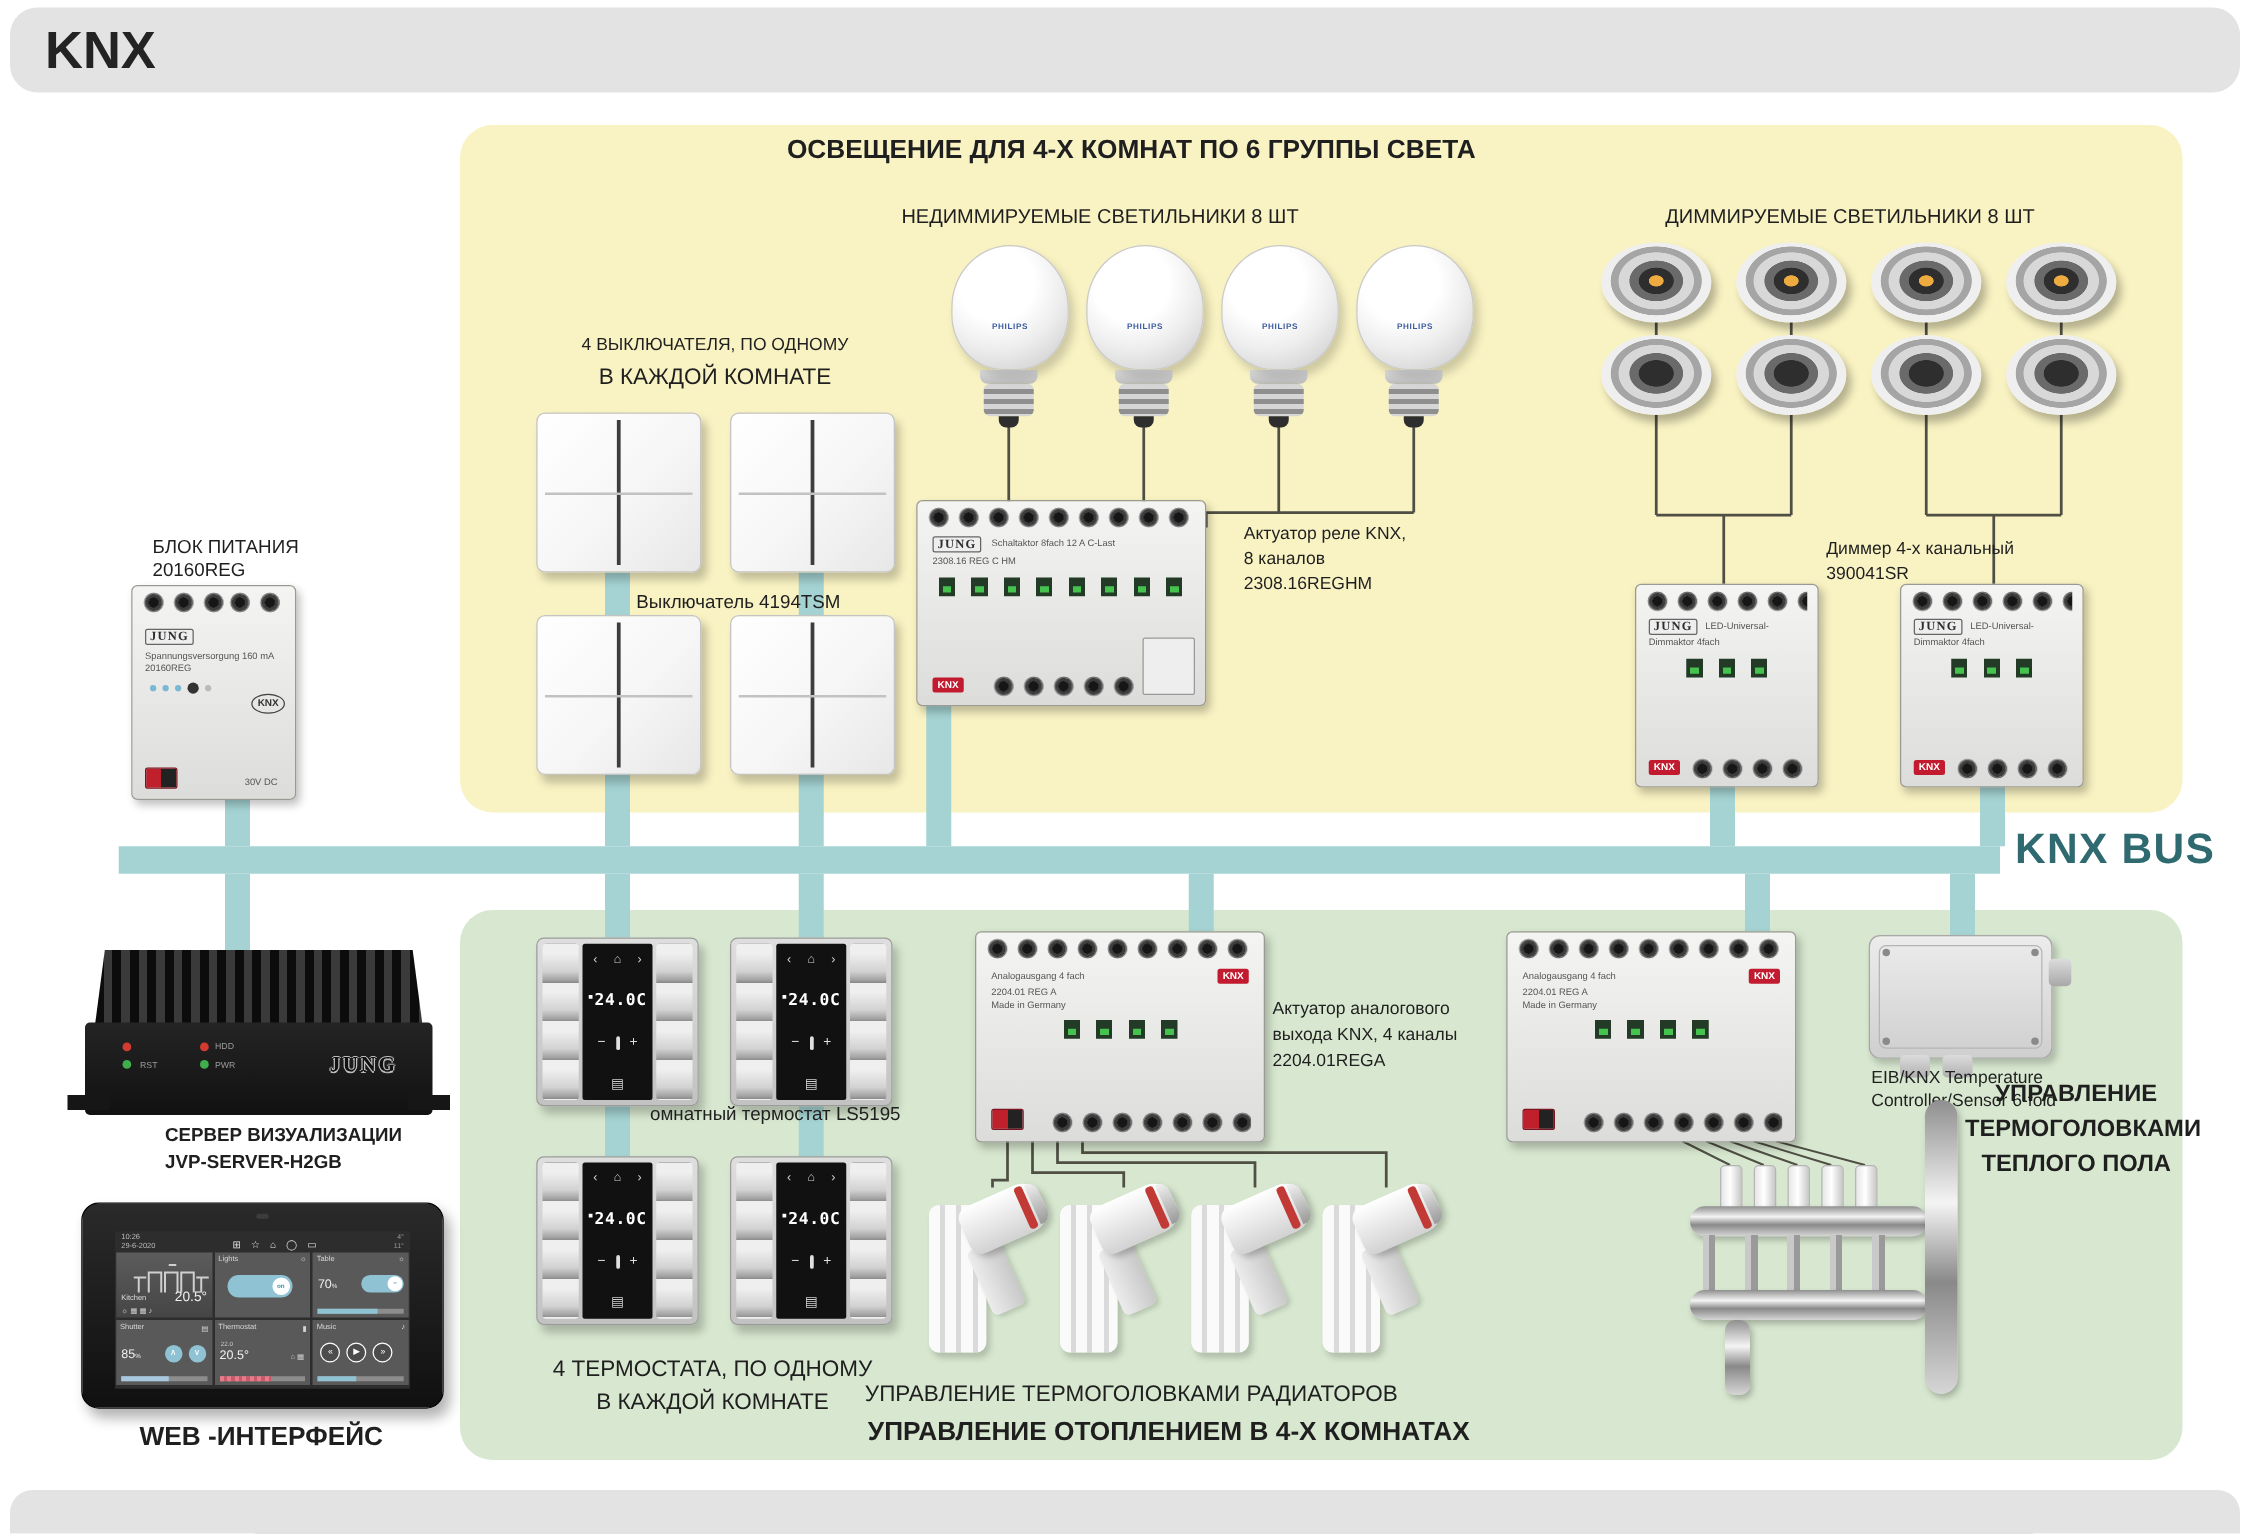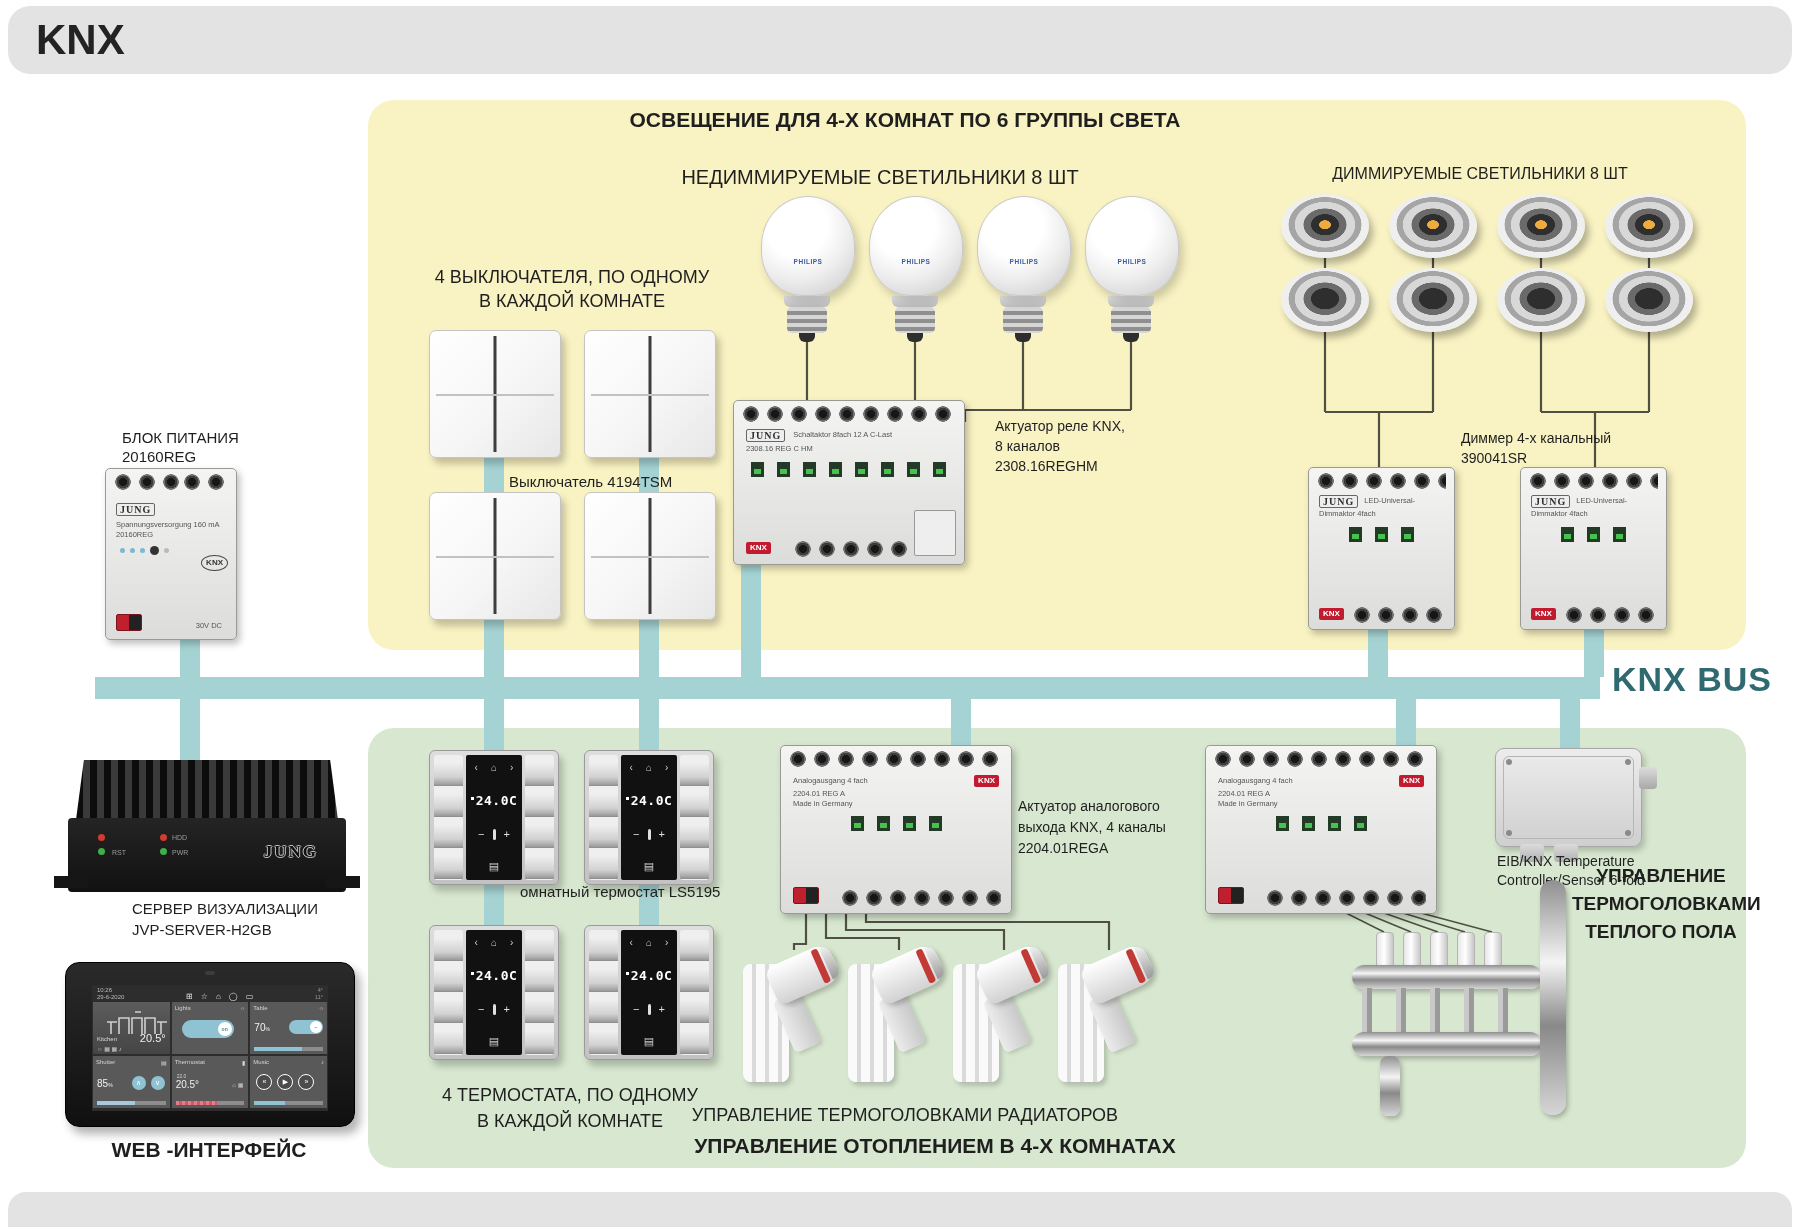--- a/index.html
+++ b/index.html
@@ -113,23 +113,23 @@
   <div class="abs b" style="left:1612px;top:660px;font-size:34px;color:#2f6a70;letter-spacing:1px;">KNX BUS</div>
 
   <svg class="abs" width="1800" height="1227" style="left:0;top:0;pointer-events:none;">
     <path d="M807 336 V410 M915 336 V410 M1023 336 V410 M1131 336 V410 M807 410 H1131 M965 410 V422" stroke="#4f4f44" stroke-width="2.2" fill="none"></path>
     <path d="M1325 240 V412 M1433 240 V412 M1541 240 V412 M1649 240 V412 M1325 412 H1433 M1541 412 H1649 M1379 412 V467 M1595 412 V467" stroke="#4f4f44" stroke-width="2.2" fill="none"></path>
     <path d="M806 912 V944 H794 V950 M826 912 V938 H899 V950 M846 912 V930 H1004 V950 M866 912 V922 H1109 V950" stroke="#4f4f44" stroke-width="2.2" fill="none"></path>
     <path d="M1384 932 L1346 913 M1411 932 L1365 913 M1438 932 L1384 913 M1465 932 L1403 913 M1492 932 L1421 913" stroke="#4f4f44" stroke-width="1.6" fill="none"></path>
   </svg>
 
   <div class="abs lbl b ctr" style="left:905px;top:106px;font-size:21px;">ОСВЕЩЕНИЕ ДЛЯ 4-Х КОМНАТ ПО 6 ГРУППЫ СВЕТА</div>
-  <div class="abs lbl ctr" style="left:880px;top:164px;font-size:20px;">НЕДИММИРУЕМЫЕ СВЕТИЛЬНИКИ 8 ШТ</div>
+  <div class="abs lbl ctr" style="left:880px;top:164px;font-size:16px;">НЕДИММИРУЕМЫЕ СВЕТИЛЬНИКИ 8 ШТ</div>
   <div class="abs lbl ctr" style="left:1480px;top:164px;font-size:16px;">ДИММИРУЕМЫЕ СВЕТИЛЬНИКИ 8 ШТ</div>
-  <div class="abs lbl ctr" style="left:572px;top:266px;font-size:18px;">4 ВЫКЛЮЧАТЕЛЯ, ПО ОДНОМУ</div>
+  <div class="abs lbl ctr" style="left:572px;top:266px;font-size:14px;">4 ВЫКЛЮЧАТЕЛЯ, ПО ОДНОМУ</div>
   <div class="abs lbl ctr" style="left:572px;top:290px;font-size:18px;">В КАЖДОЙ КОМНАТЕ</div>
   <div class="abs lbl" style="left:509px;top:472px;">Выключатель 4194TSM</div>
   <div class="abs lbl" style="left:995px;top: 416px;font-size:14px;line-height:20px;">
     <div>Актуатор реле KNX,</div>
     <div>8 каналов</div>
     <div>2308.16REGHM</div>
   </div>
   <div class="abs lbl" style="left:1437px;top:428px;font-size:14px;line-height:20px;margin-left:24px;">
     <div>Диммер 4-х канальный</div>
     <div>390041SR</div>
@@ -250,21 +250,21 @@
       <span class="ledlbl" style="left:44px;top:31px;">RST</span>
       <i class="led" style="left:92px;top:16px;background:#d23b2f;"></i>
       <span class="ledlbl" style="left:104px;top:16px;">HDD</span>
       <i class="led" style="left:92px;top:30px;background:#3fae4c;"></i>
       <span class="ledlbl" style="left:104px;top:31px;">PWR</span>
       <span class="srv-jung">JUNG</span>
       <div class="srv-foot" style="left:-14px;"></div>
       <div class="srv-foot" style="right:-14px;"></div>
     </div>
   </div>
-  <div class="abs lbl" style="left:132px;top:898px;line-height:21px;">
+  <div class="abs lbl" style="left:132px;top:898px;line-height:21px;font-weight:bold;">
     <div>СЕРВЕР ВИЗУАЛИЗАЦИИ</div>
     <div>JVP-SERVER-H2GB</div>
   </div>
 
   <div class="abs tab-frame" style="left:65px;top:962px;">
     <div class="tab-cam"></div>
     <div class="tab-screen">
       <div class="tb-top">
         <div class="tb-time">
           <div>10:26</div>

